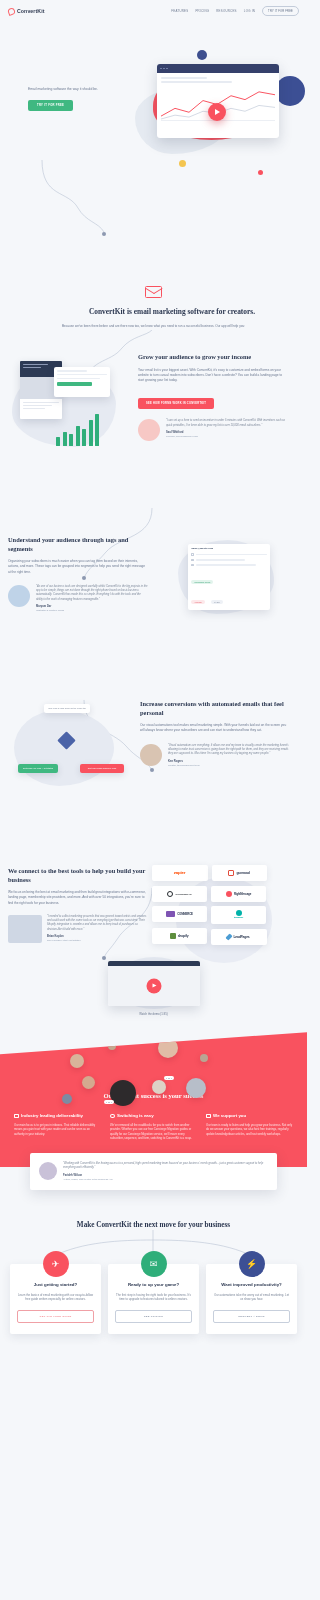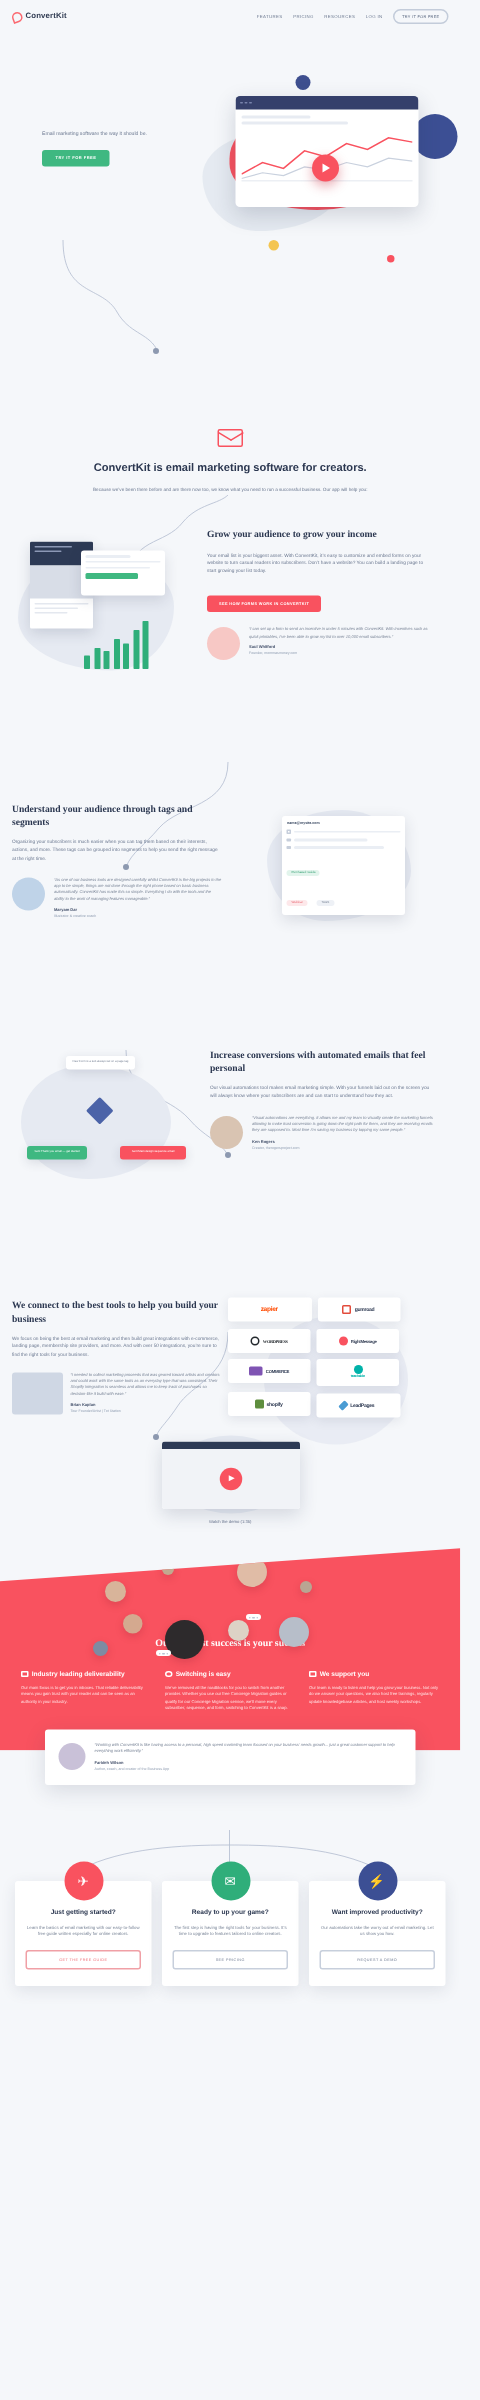--- a/index.html
+++ b/index.html
@@ -52,21 +52,21 @@
               box-shadow:0 3px 8px rgba(200,40,60,.4); z-index:4; }
   .play-tri { width:0; height:0; border-left:5px solid #fff; border-top:3.2px solid transparent; border-bottom:3.2px solid transparent; margin-left:1.5px; }
 
   
   .connector { position:absolute; left:0; width:307px; pointer-events:none; z-index:1; }
   .connector svg { display:block; }
 
   
   .section { position:relative; z-index:2; }
   .center { text-align:center; }
-  h2.sec-h { font-family:Liberation Sans, sans-serif; font-size:7.6px; line-height:1.35; color:#2b3750; font-weight:bold; }
+  h2.sec-h { font-family:Liberation Serif, serif; font-size:7.6px; line-height:1.35; color:#2b3750; font-weight:bold;text-align:right; }
   h3.col-h { font-family:"Liberation Serif", serif; font-size:6.4px; line-height:1.35; color:#2b3750; font-weight:bold; }
   .body-t { font-size:3.2px; line-height:1.62; color:#6b7890; }
   .btn-red { display:inline-block; background:#f9525f; color:#fff; font-size:2.6px; letter-spacing:.25px;
              padding:4px 8px; border-radius:2px; text-transform:uppercase; font-weight:bold; }
   .btn-outline { display:inline-block; border:0.7px solid #f0a0a6; color:#f06d76; font-size:2.5px; letter-spacing:.3px;
              padding:4px 8px; border-radius:2px; text-transform:uppercase; }
   .btn-outline-grey { display:inline-block; border:0.7px solid #c7cfdc; color:#6d7a91; font-size:2.5px; letter-spacing:.3px;
              padding:4px 8px; border-radius:2px; text-transform:uppercase; }
 
   
@@ -525,20 +525,21 @@
   <div class="quote-card">
     <span class="t-av d" style="width:18px;height:18px;flex:0 0 18px"></span>
     <div>
       <div class="t-quote">“Working with ConvertKit is like having access to a personal, high speed marketing team focused on your business’ needs growth... just a great customer support to help everything work efficiently.”</div>
       <div class="t-name">Farideh Wilson</div>
       <div class="t-role">Author, coach, and creator of the Business App</div>
     </div>
   </div>
 
   <div class="final">
+    <div class="final-h">Make ConvertKit the next move for your business</div>
     <div style="position:relative;height:26px">
       <svg width="287" height="26" viewBox="0 0 287 26" fill="none" style="display:block">
         <path d="M143 0 L143 26 M143 10 C110 10 72 12 44 26 M143 10 C176 10 214 12 242 26" stroke="#b9c2d4" stroke-width="0.6" fill="none"></path>
       </svg>
     </div>
     <div class="cta-cards" style="margin-top:8px">
       <div class="cta-card">
         <span class="cta-ico" style="background:#f9525f">✈</span>
         <div class="cta-h">Just getting started?</div>
         <div class="cta-p">Learn the basics of email marketing with our easy-to-follow free guide written especially for online creators.</div>

